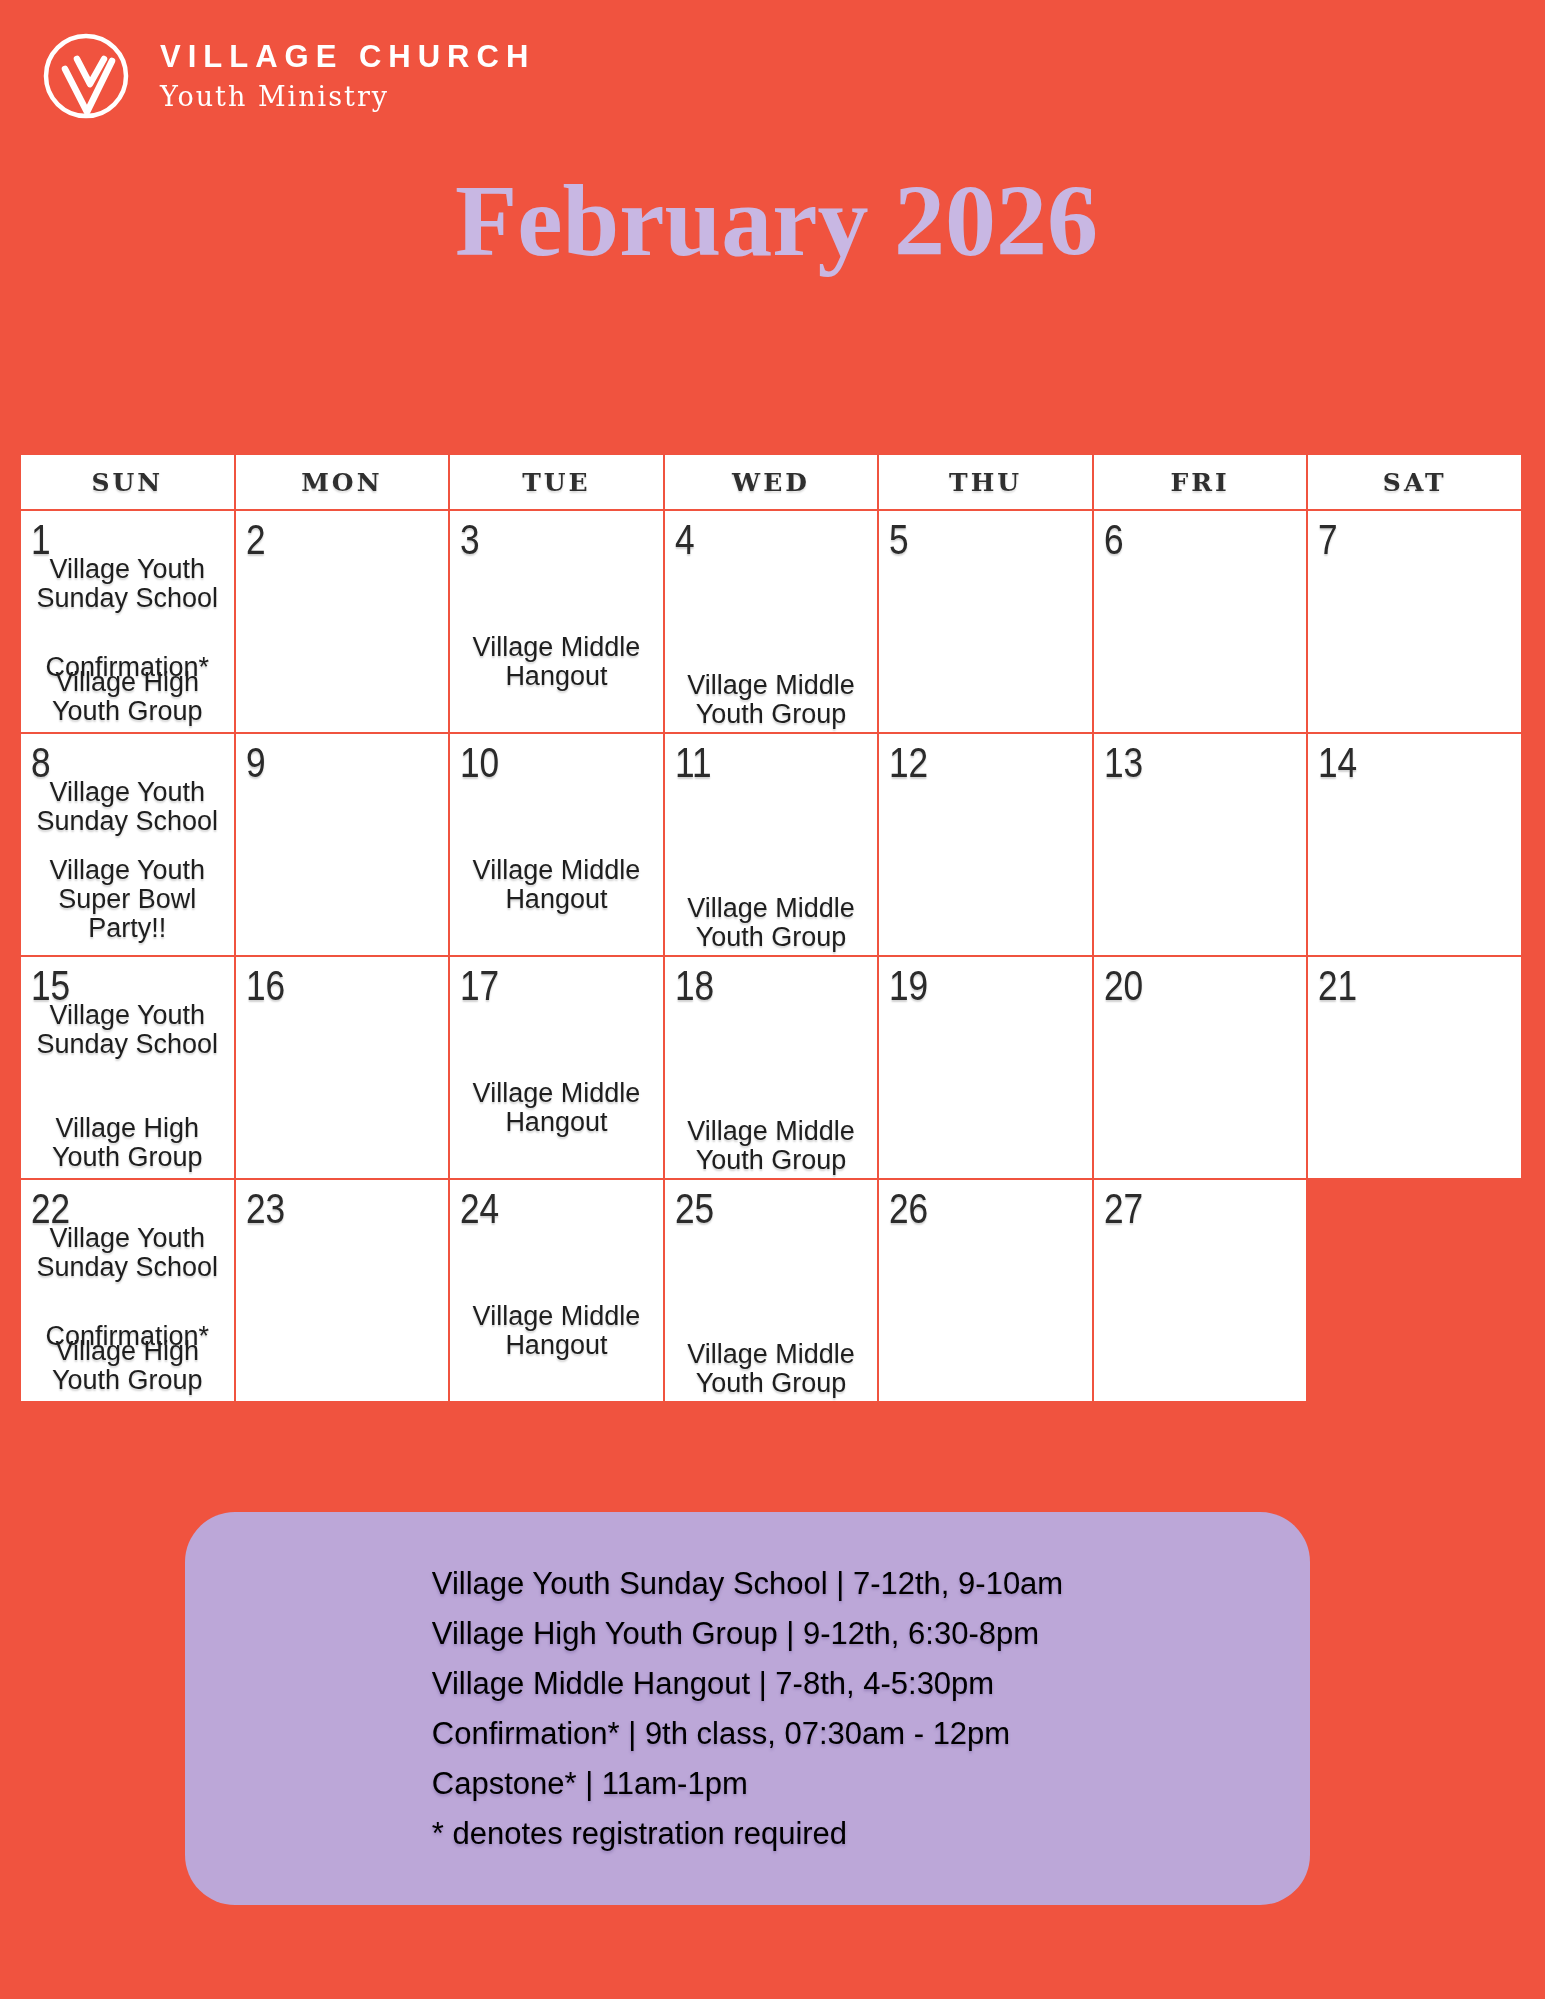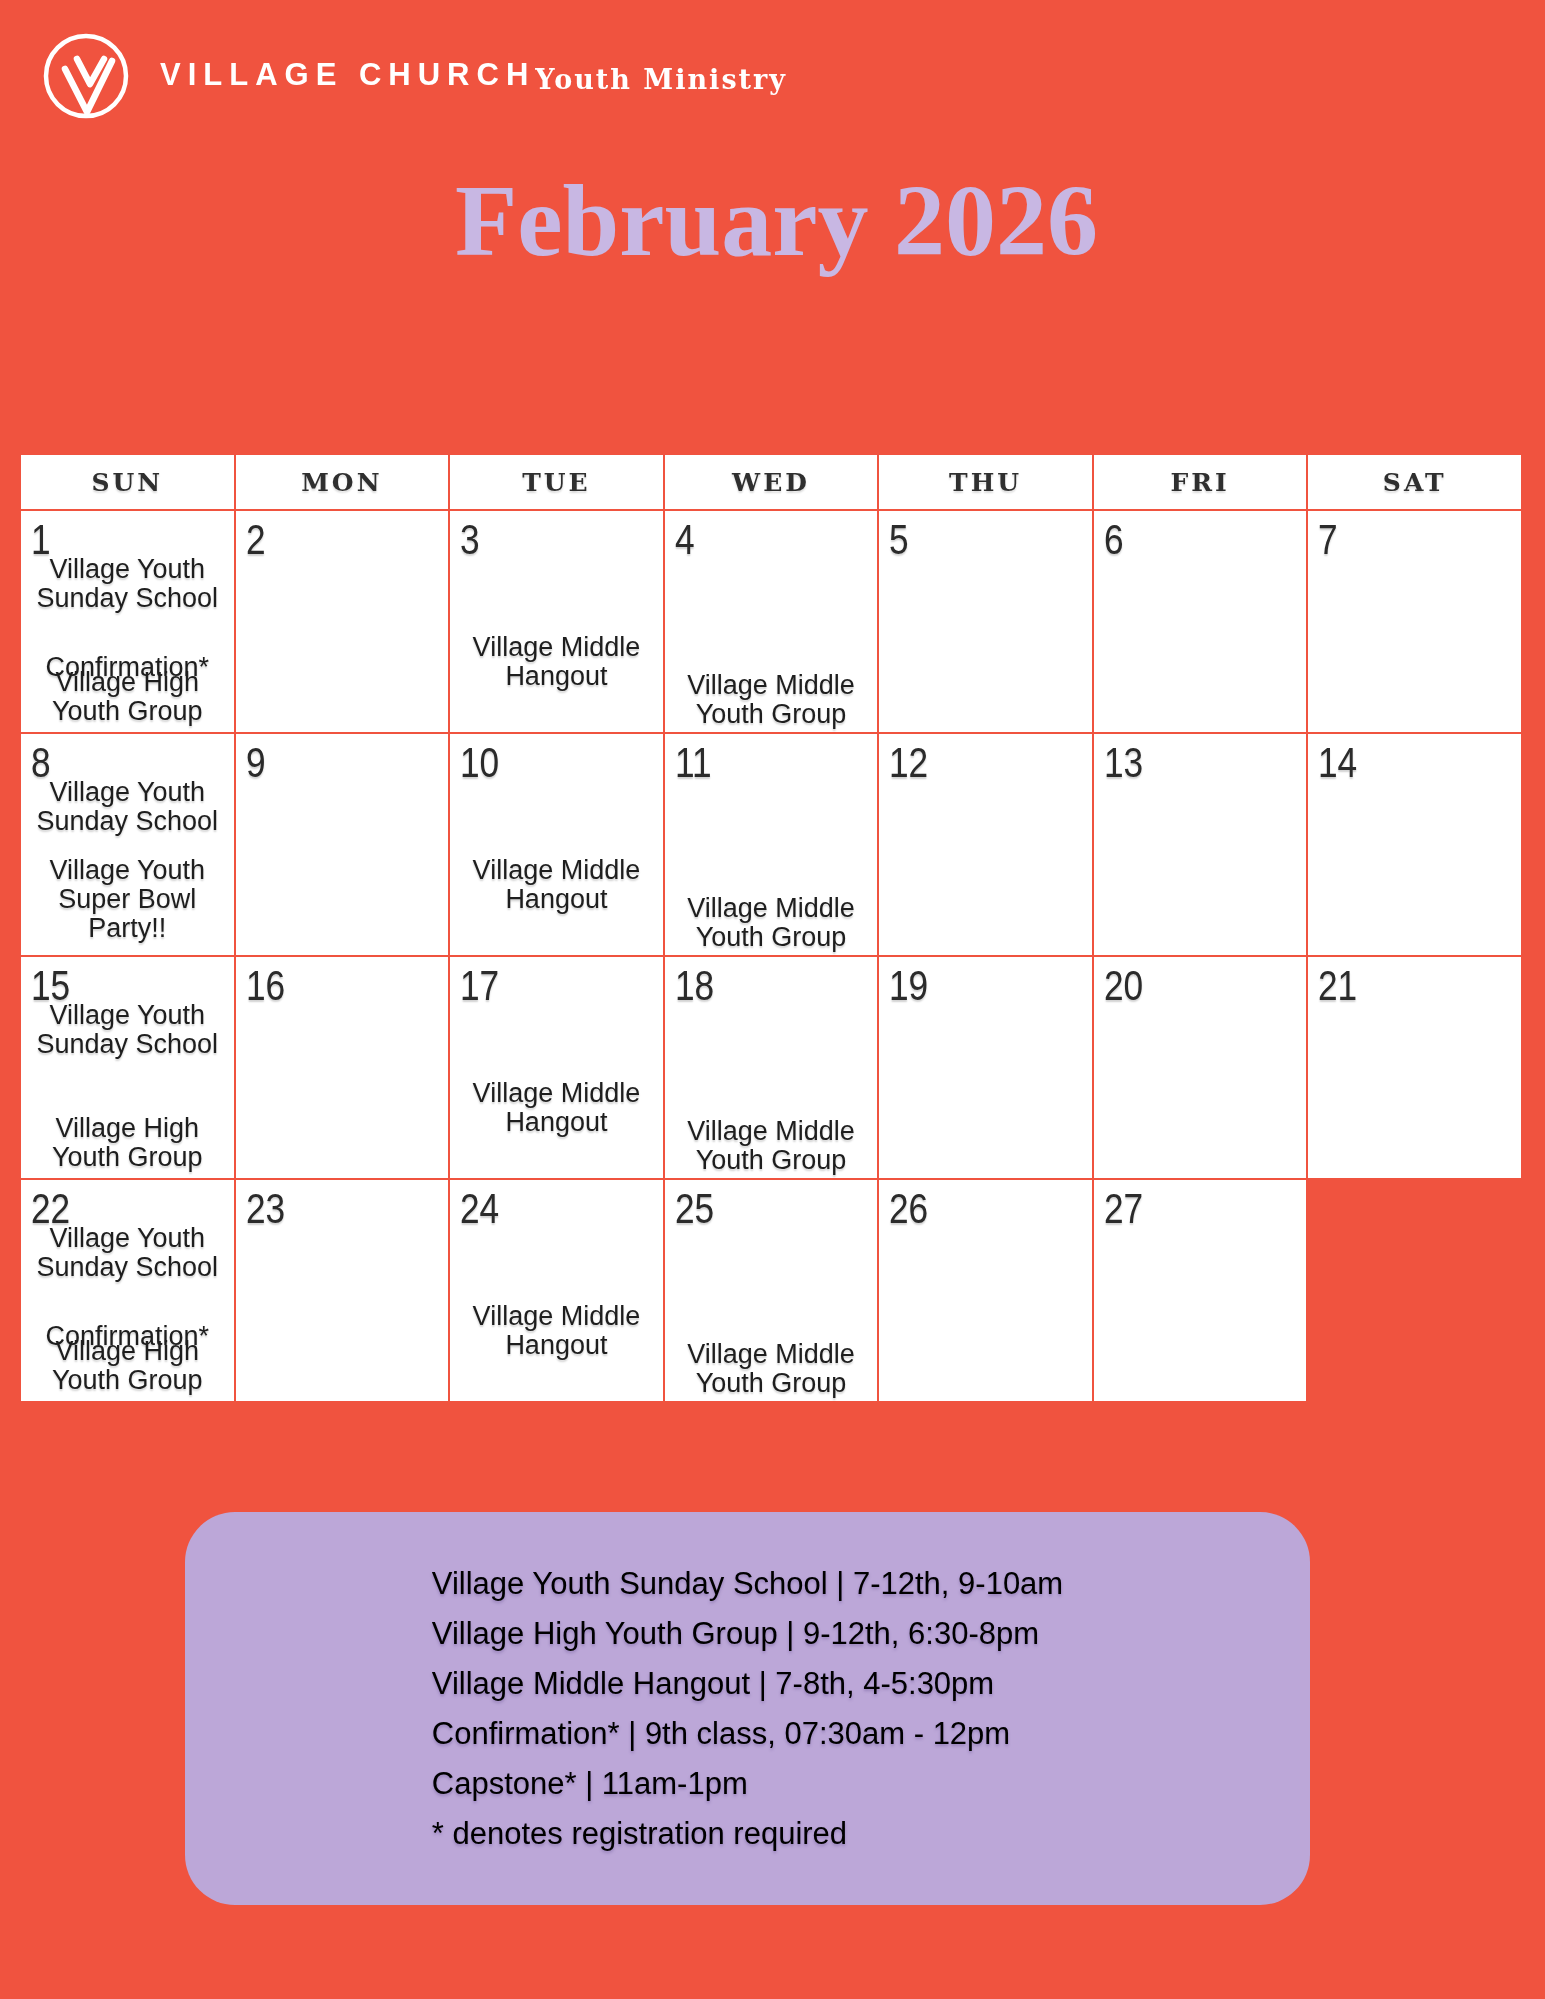--- a/index.html
+++ b/index.html
@@ -10,28 +10,27 @@
     background:var(--background,#F0533F);
     overflow:hidden;
   }
 
   
   .brand{
     position:absolute;left:38px;top:28px;
     display:flex;align-items:center;gap:26px;
   }
   .brand-mark{flex:0 0 auto;}
-  .brand-text{display:flex;flex-direction:row;}
+  .brand-text{display:flex;flex-direction:column;}
   .brand-name{
     color:#fff;font-weight:bold;font-size:31px;letter-spacing:7px;line-height:1.1;
   }
   .brand-sub{
     color:#fff;font-family:"DejaVu Serif",serif;font-size:27px;letter-spacing:2px;
     margin-top:6px;
-    font-weight:bold;
   }
 
   
   .title{
     position:absolute;left:0;top:158px;width:100%;margin:4px;
     text-align:center;
     font-family:Liberation Serif, serif;font-weight:bold;
     font-size:102px;letter-spacing:0px;
     color:var(--title,#C8B7E3);
   }

